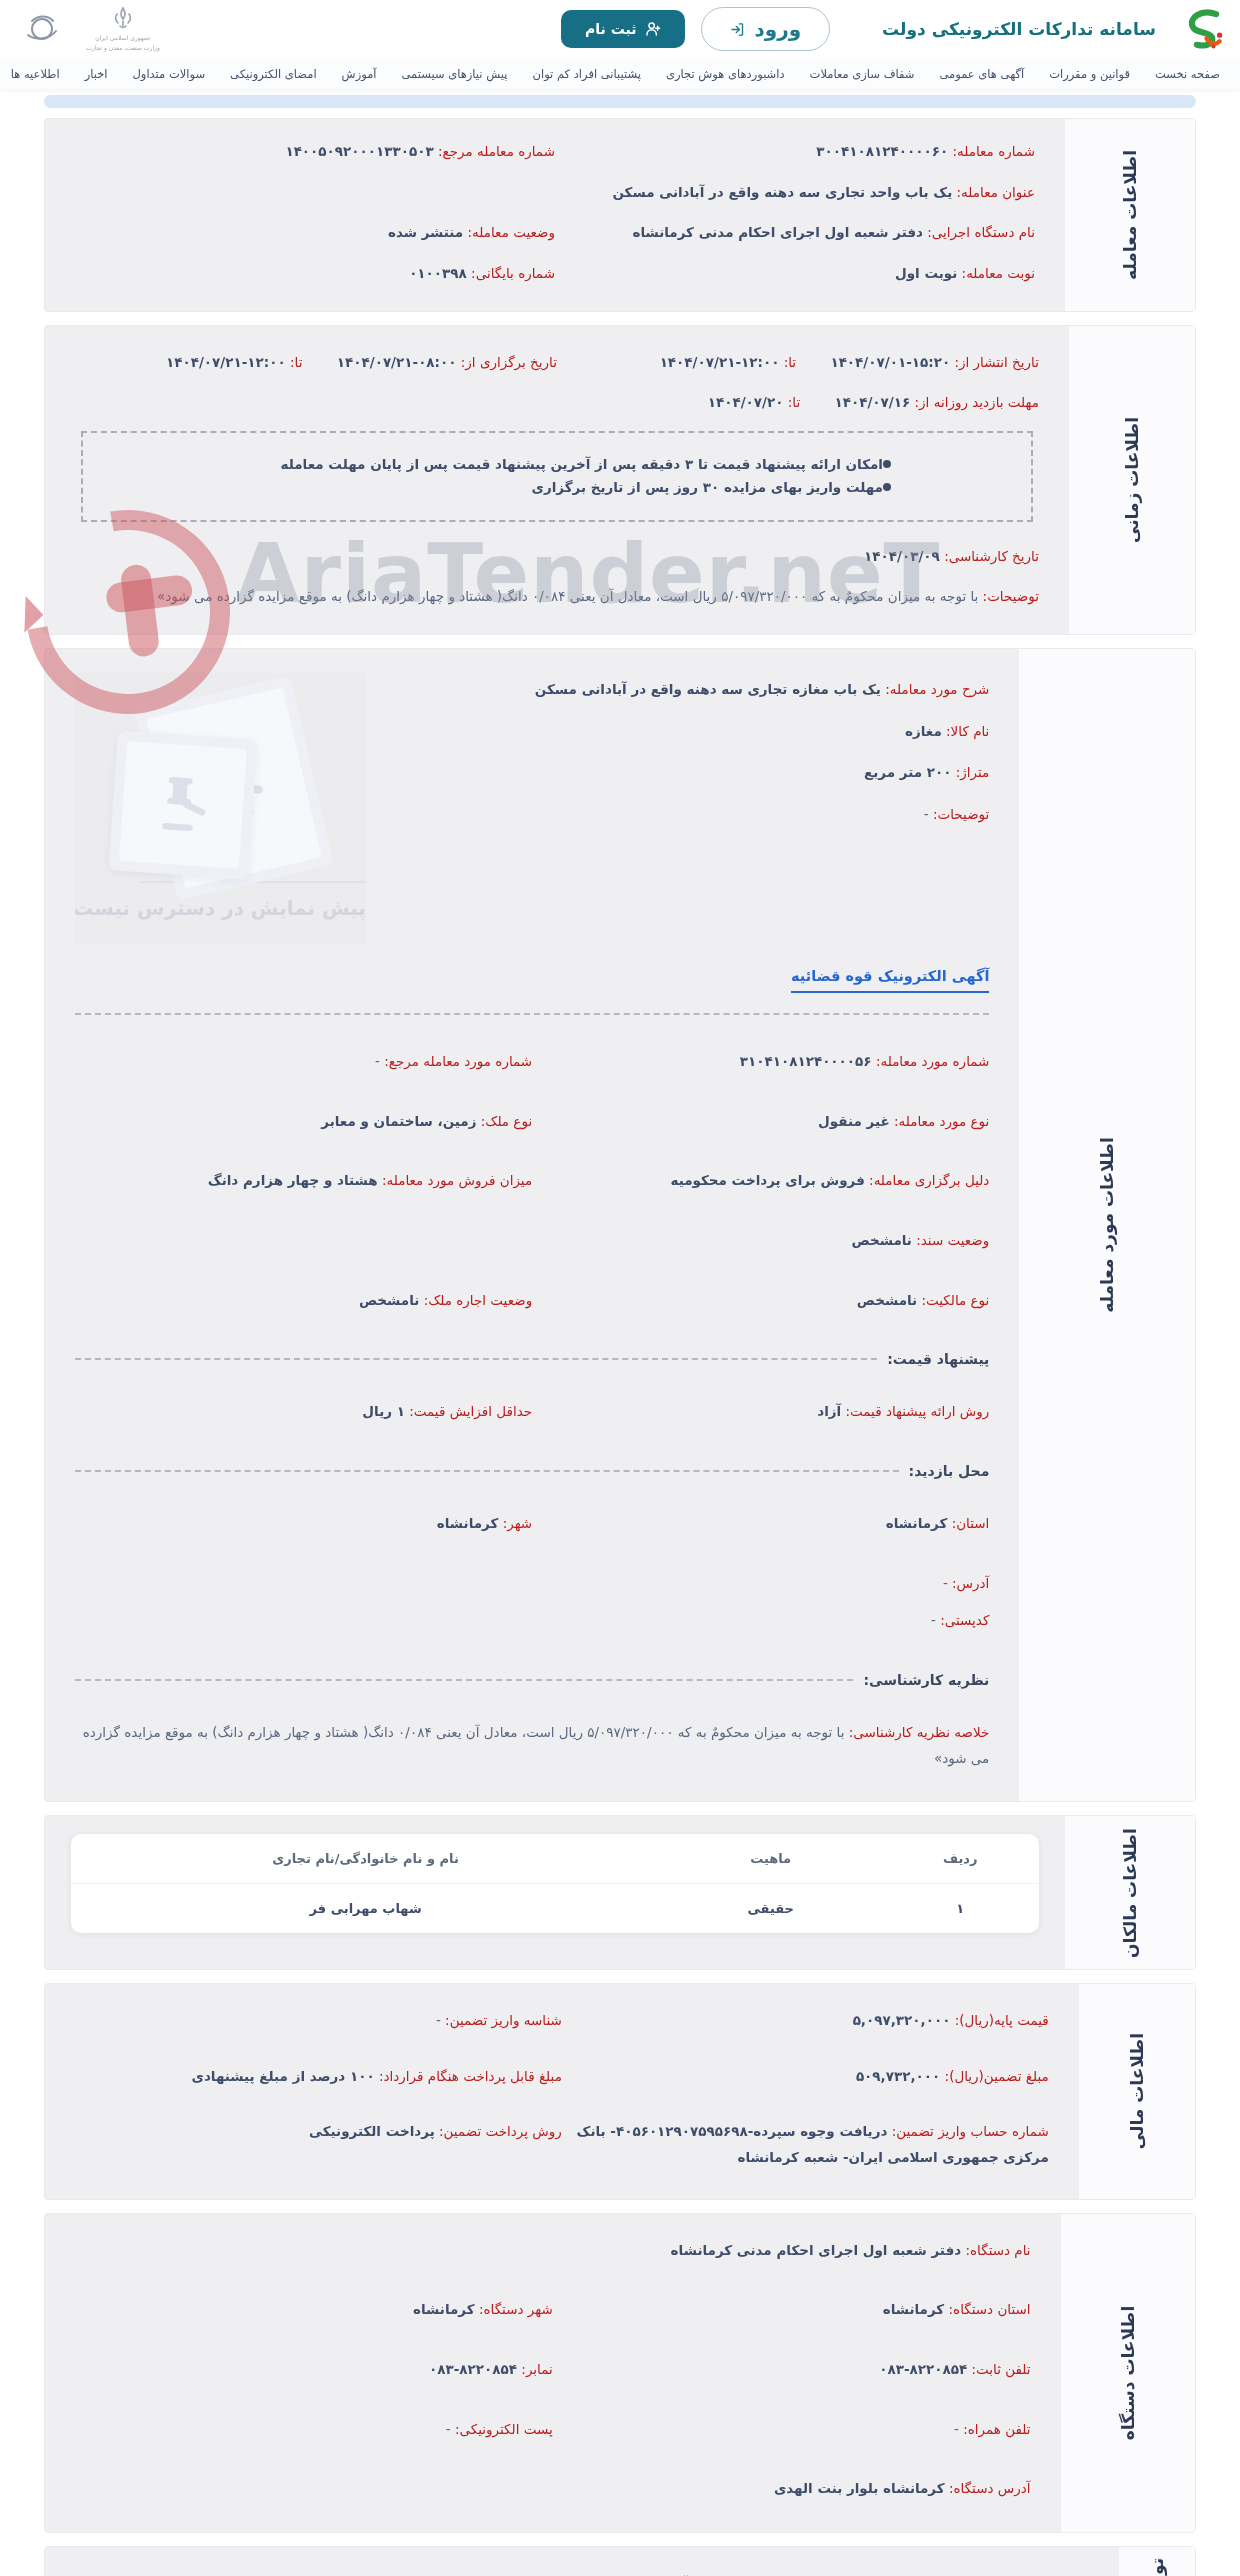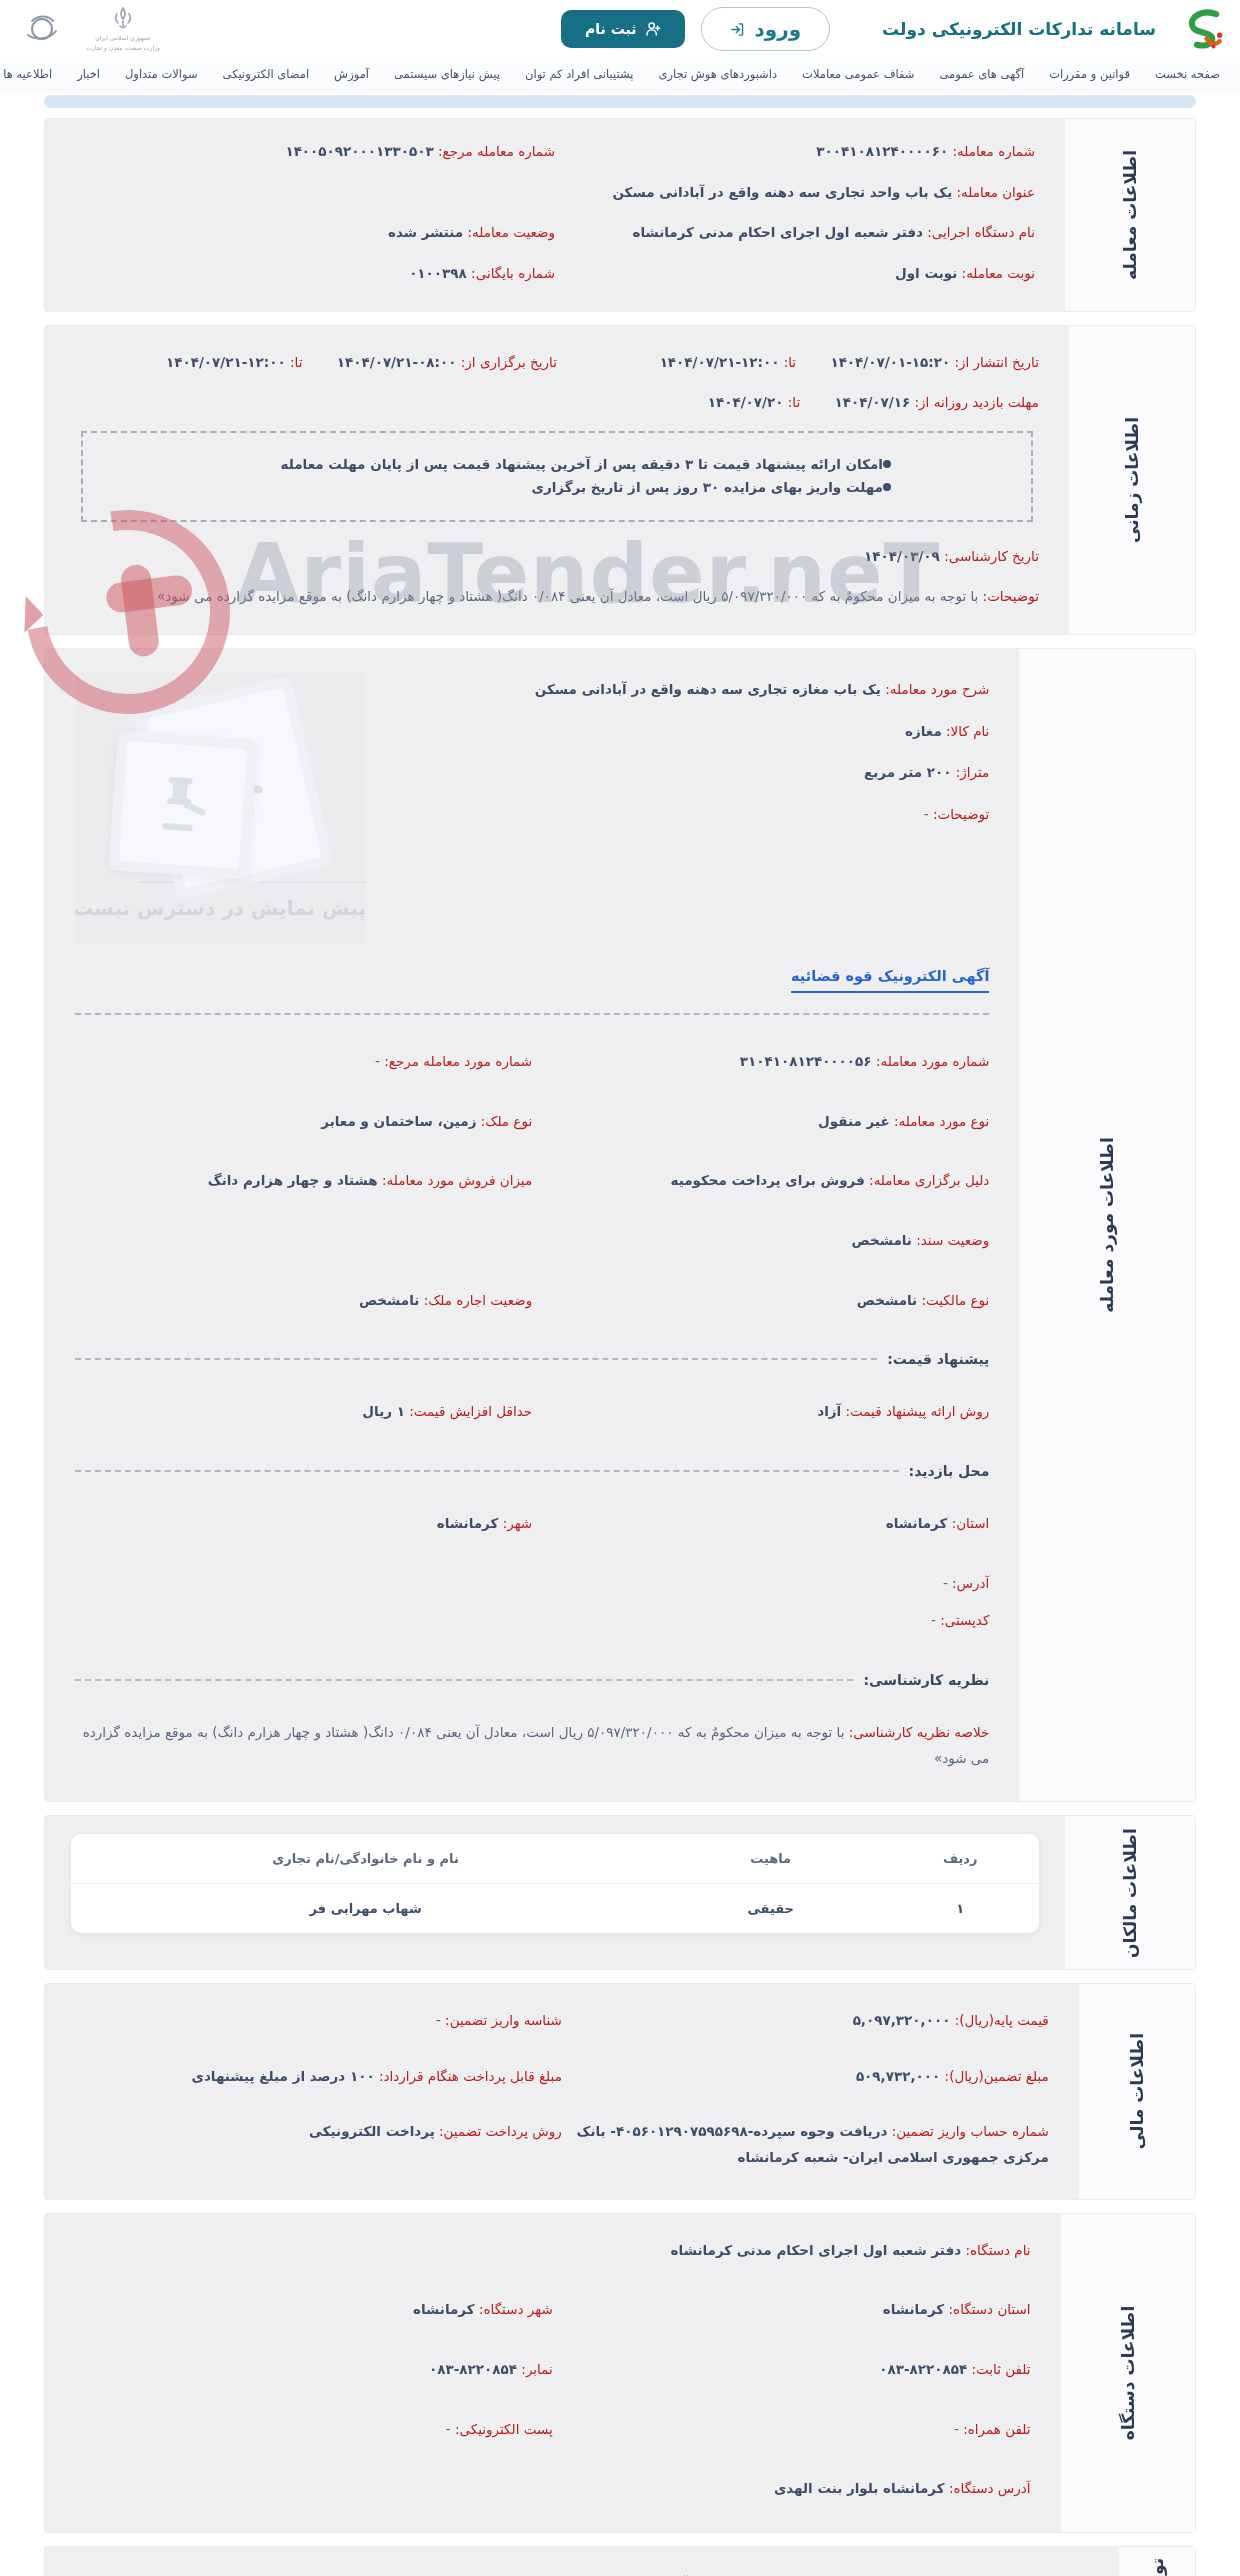--- a/index.html
+++ b/index.html
@@ -150,21 +150,21 @@
         <path d="M8 10c6-6 16-6 21 0"></path>
       </svg>
     </span>
   </div>
 </header>
 
 <nav class="navbar">
   <a>صفحه نخست</a>
   <a>قوانین و مقررات</a>
   <a>آگهی های عمومی</a>
-  <a>شفاف عمومی معاملات</a>
+  <a>شفاف سازی معاملات</a>
   <a>داشبوردهای هوش تجاری</a>
   <a>پشتیبانی افراد کم توان</a>
   <a>پیش نیازهای سیستمی</a>
   <a>آموزش</a>
   <a>امضای الکترونیکی</a>
   <a>سوالات متداول</a>
   <a>اخبار</a>
   <a>اطلاعیه ها</a>
 
 </nav>

